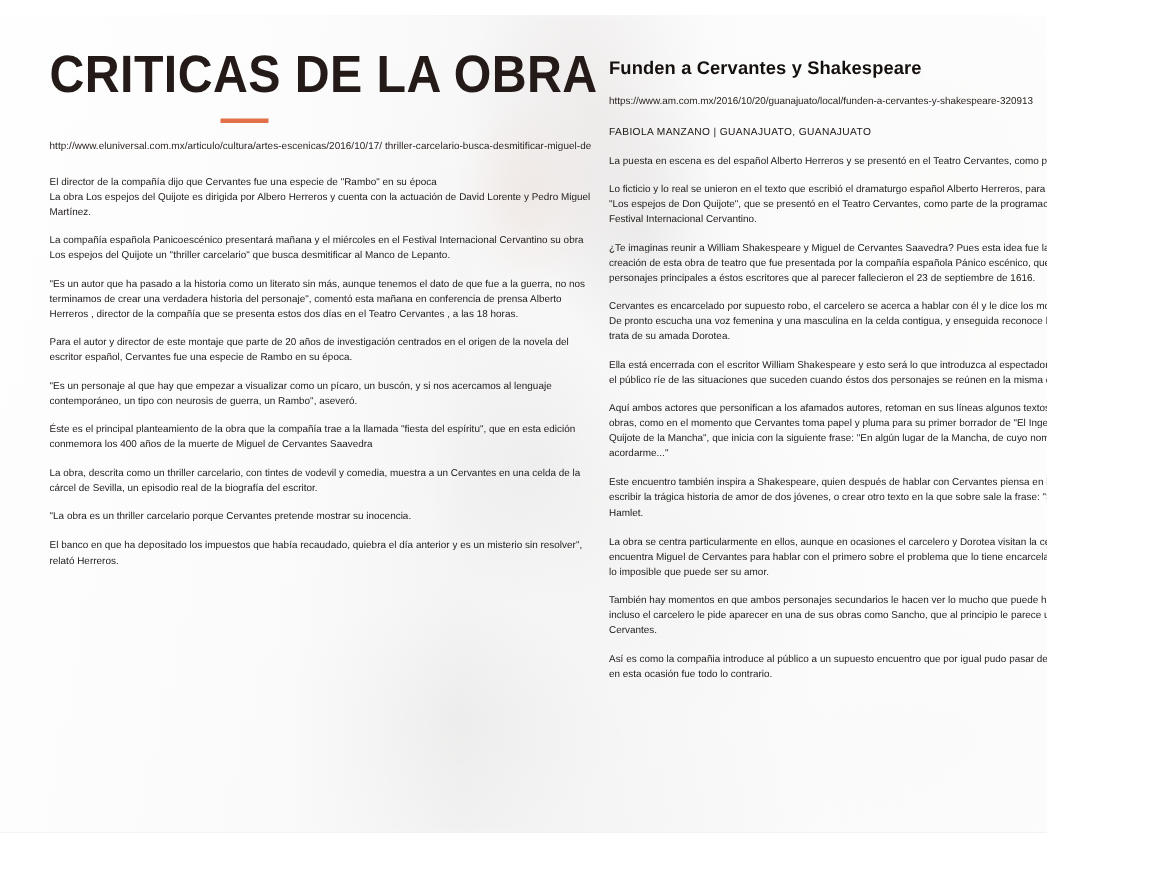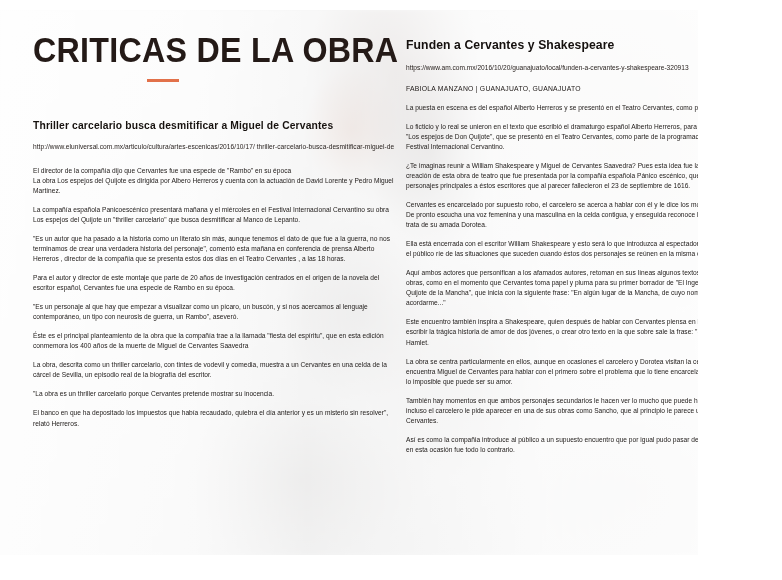--- a/index.html
+++ b/index.html
@@ -145,21 +145,20 @@
 <div id="slide">
   <div id="bg-photo"></div>
   <div id="bg-scrim"></div>
 
   <div id="content">
 
     <div class="col-left">
       <div class="slide-title">CRITICAS DE LA OBRA</div>
       <div class="title-rule"></div>
 
-      <div class="sub-title">Thriller carcelario busca desmitificar a Miguel de Cervantes</div>
       <div class="url">http://www.eluniversal.com.mx/articulo/cultura/artes-escenicas/2016/10/17/ thriller-carcelario-busca-desmitificar-miguel-de</div>
 
       <div class="body-block">
         <p class="body">El director de la compañía dijo que Cervantes fue una especie de "Rambo" en su época<br>La obra Los espejos del Quijote es dirigida por Albero Herreros y cuenta con la actuación de David Lorente y Pedro Miguel Martínez.</p>
         <p class="body">La compañía española Panicoescénico presentará mañana y el miércoles en el Festival Internacional Cervantino su obra  Los espejos del Quijote un  "thriller carcelario" que  busca desmitificar al Manco de Lepanto.</p>
         <p class="body">"Es un autor que ha pasado a la historia como un literato sin más, aunque tenemos el dato de que fue a la guerra, no nos terminamos de crear una verdadera historia del personaje", comentó esta mañana en conferencia de prensa  Alberto Herreros , director de la compañía que se presenta estos dos días en el  Teatro Cervantes , a las 18 horas.</p>
         <p class="body">Para el autor y director de este montaje que parte de  20 años de investigación centrados en el origen de la novela del escritor español, Cervantes fue una especie de  Rambo en su época.</p>
         <p class="body">"Es un personaje al que hay que empezar a visualizar como un pícaro, un buscón, y si nos acercamos al lenguaje contemporáneo,  un tipo con neurosis de guerra, un Rambo",  aseveró.</p>
         <p class="body">Éste es el principal planteamiento de la obra que la compañía trae a la llamada "fiesta del espíritu", que en esta edición conmemora los  400 años  de la muerte de  Miguel de Cervantes Saavedra</p>
         <p class="body">La obra, descrita como un thriller carcelario, con tintes de vodevil y comedia, muestra a un Cervantes en una celda de la cárcel de Sevilla, un episodio real de la biografía del escritor.</p>

